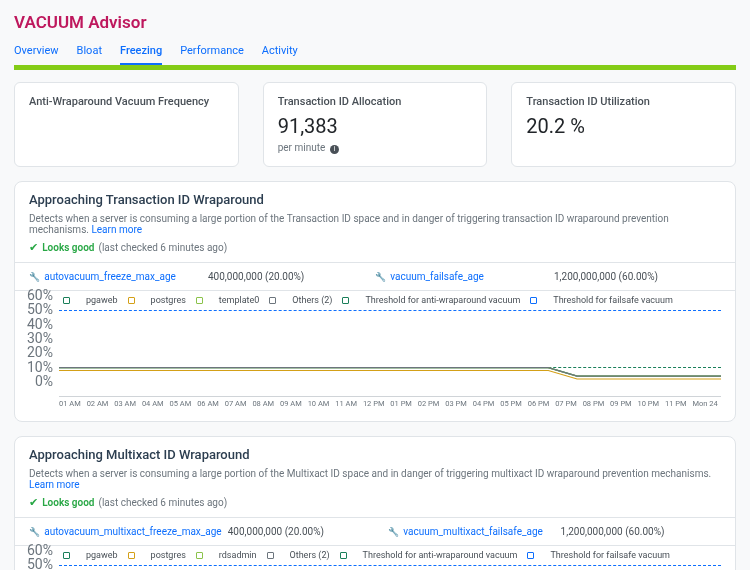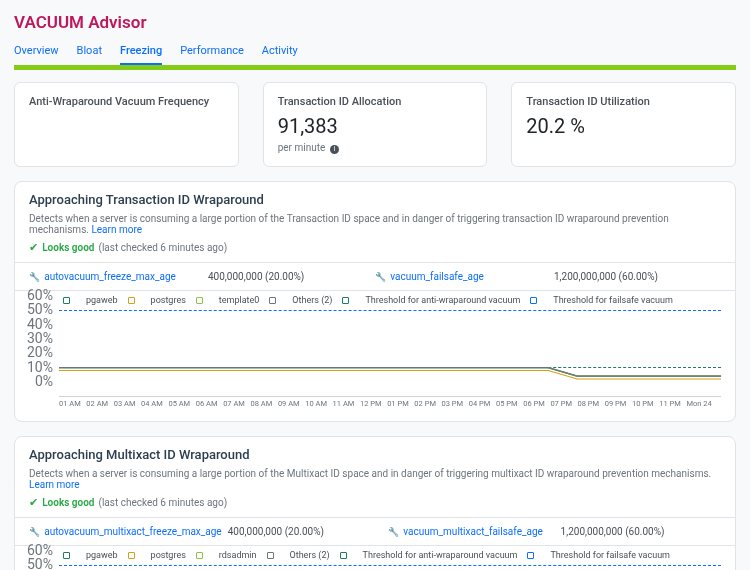--- a/index.html
+++ b/index.html
@@ -31,21 +31,21 @@
 .param-link { color: #0d6efd; text-decoration: none; }
 .param-val { color: #495057; margin-left: 6px; }
 .legend { display: flex; gap: 10px; padding: 4px 14px 4px 48px; font-size: 9px; color: #495057; flex-wrap: wrap; }
 .legend-item { display: flex; align-items: center; gap: 16px; }
 .swatch { width: 7px; height: 7px; border: 1.5px solid; border-radius: 1px; }
 .chart-wrap { padding: 2px 14px 10px; }
 .chart { position: relative; height: 100px; }
 .y-axis { position: absolute; left: 0; top: 0; bottom: 14px; width: 28px; }
 .y-tick { position: absolute; right: 4px; font-size: 14px; color: #6c757d; transform: translateY(-50%); }
 .plot { position: absolute; left: 30px; right: 0; top: 0; bottom: 14px; border-bottom: 1px solid #d0d4d8; }
-.x-axis { position: absolute; left: 30px; right: 9px; bottom: 0; height: 12px; display: flex; justify-content: space-between; }
+.x-axis { position: absolute; left: 30px; right: 3px; bottom: 0; height: 12px; display: flex; justify-content: space-between; }
 .x-tick { font-size: 7.5px; color: #6c757d; }
 .thresh { position: absolute; left: 0; right: 0; border-top: 1.5px dashed; }
 .line-svg { position: absolute; inset: 0; width: 100%; height: 100%; }
 </style>
 </head>
 <body>
 
 <div class="container">
   <div class="page-title">VACUUM Advisor</div>
   <div class="tabs" id="tabs">

